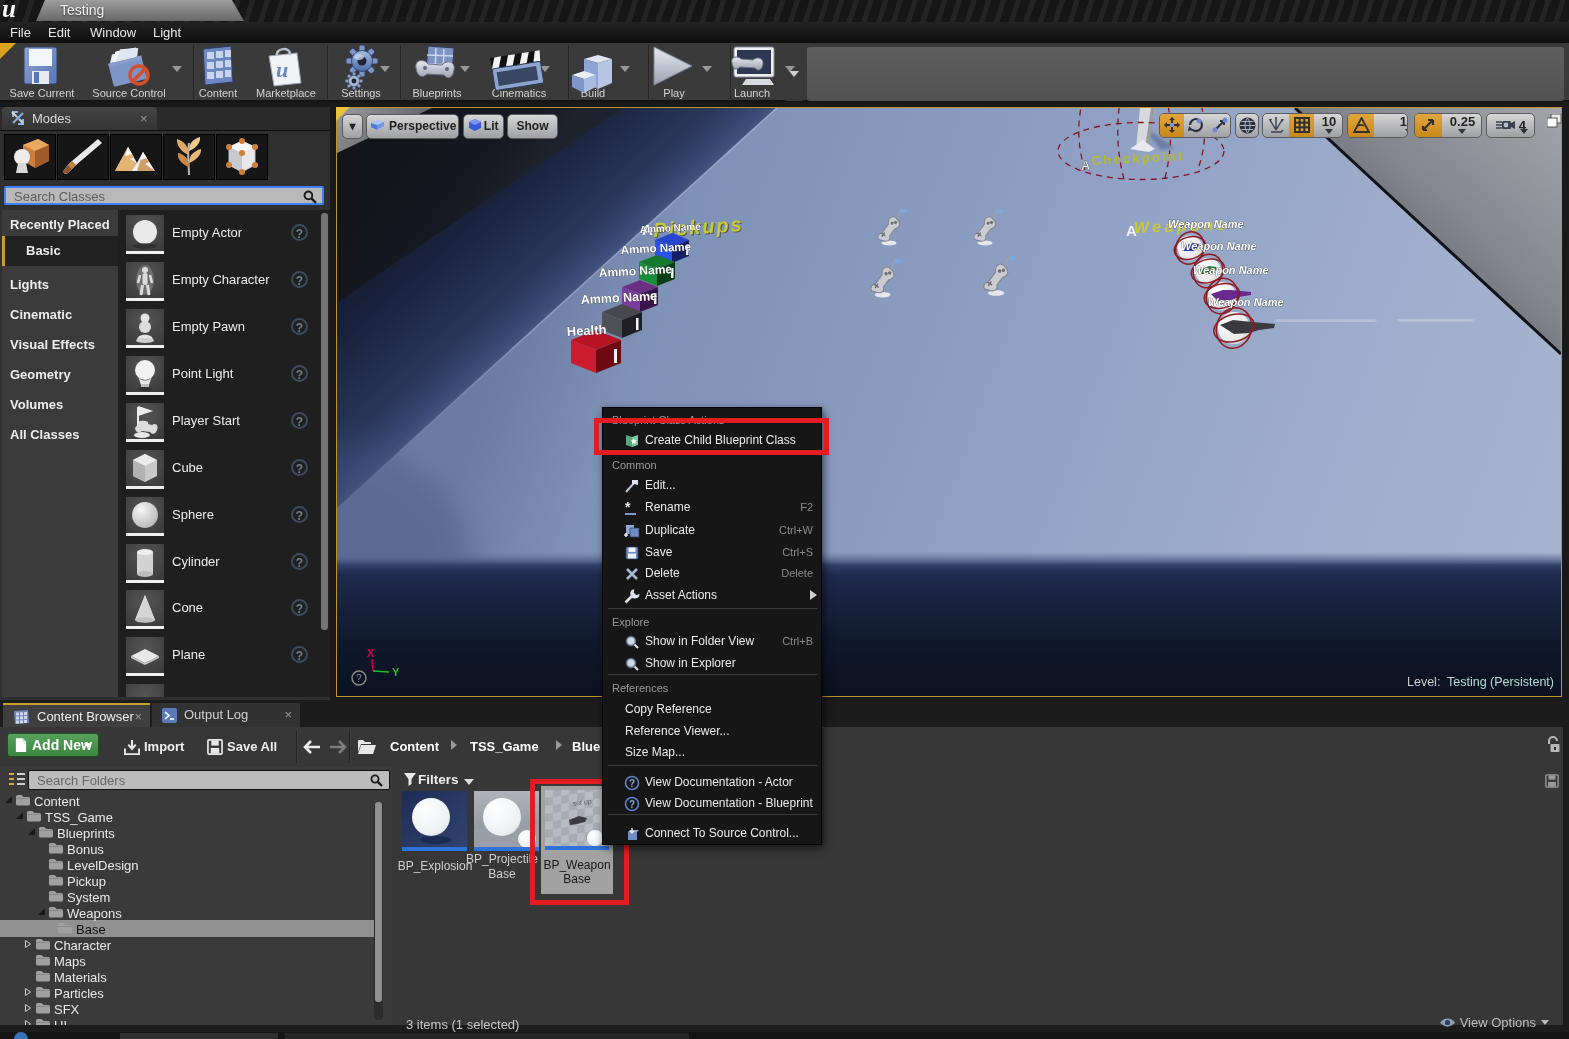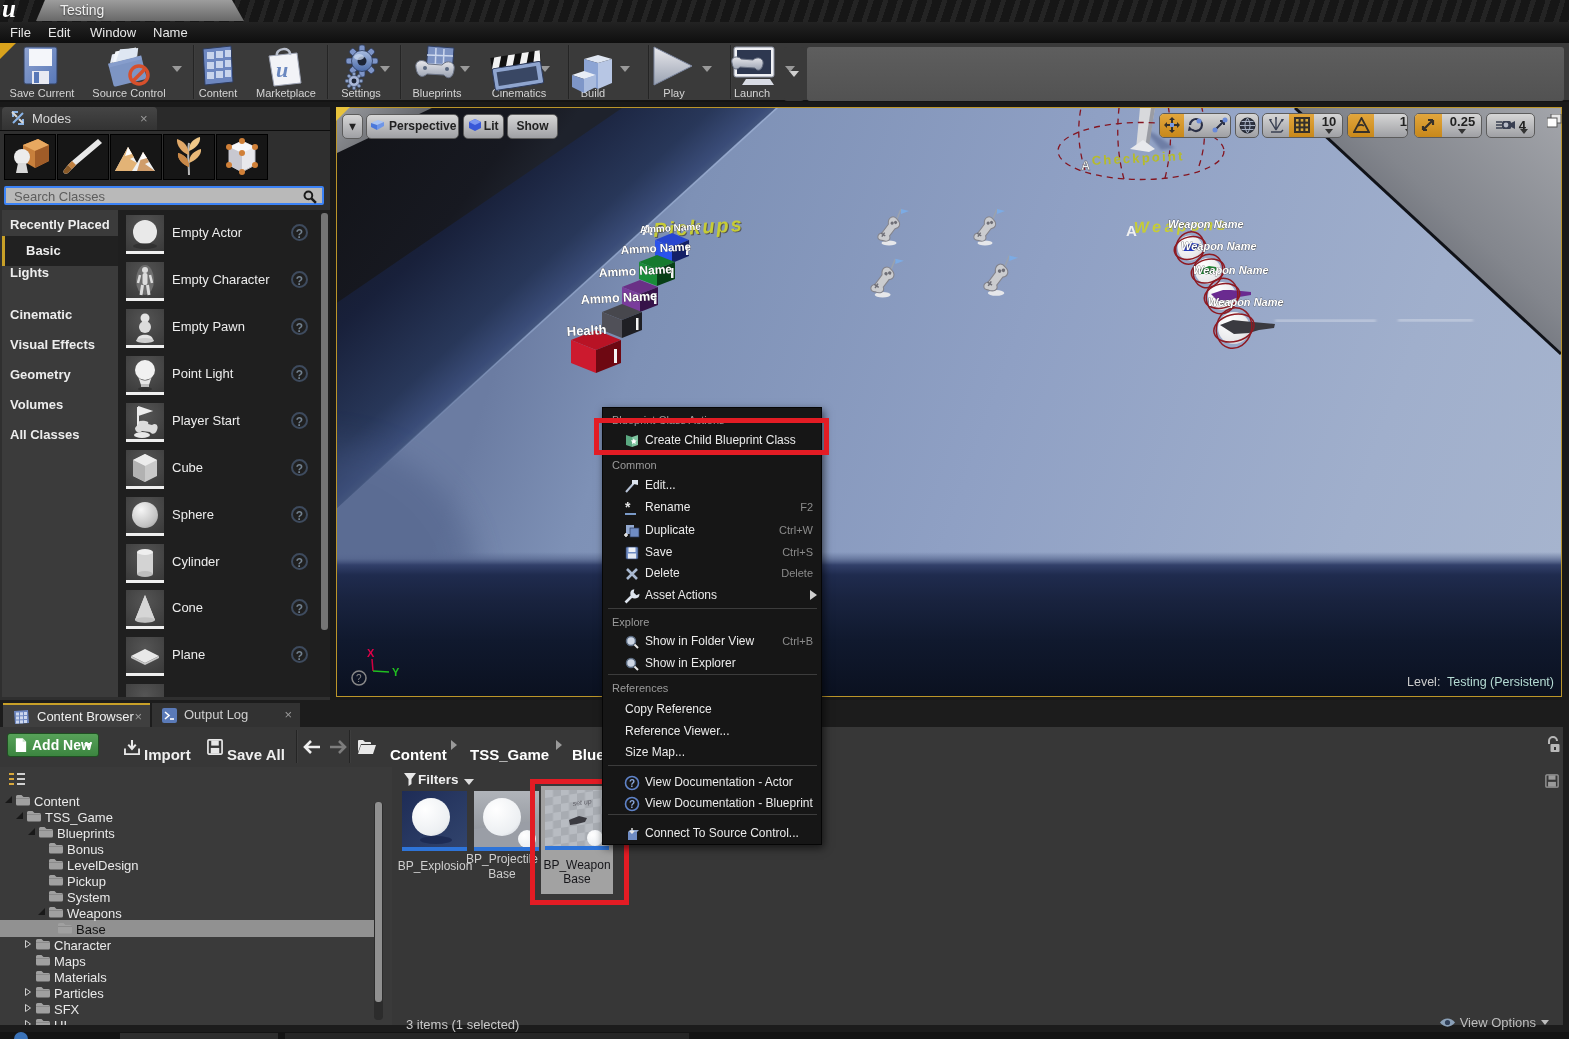--- a/index.html
+++ b/index.html
@@ -49,42 +49,42 @@
 .citem .ic{position:absolute;left:21px;top:3px;width:16px;height:16px;}
 .csep{position:absolute;left:5px;width:209px;height:1px;background:#3c3c3c;}
 
 .redbox{position:absolute;border:5px solid #e31c24;}
 
 #cb{left:0;top:700px;width:1569px;height:332px;background:#1c1c1c;}
 #cbtab1{position:absolute;left:3px;top:3px;width:147px;height:24px;background:#3f3f3f;border-top:2px solid #c8a028;color:#f0f0f0;font-size:13px;}
 #cbtab2{position:absolute;left:152px;top:3px;width:148px;height:24px;background:#323232;color:#cfcfcf;font-size:13px;}
 #cb-main{position:absolute;left:0;top:27px;width:1563px;height:298px;background:#373737;}
 #addnew{position:absolute;left:7px;top:6px;width:92px;height:24px;background:linear-gradient(#57a259,#3c8540);border:1px solid #1f4f22;border-radius:3px;color:#fff;font-size:14px;font-weight:bold;}
-.cbtbtn{position:absolute;top:12px;height:31px;color:#efefef;font-size:15px;font-weight:bold;line-height:31px;text-align:right;}
+.cbtbtn{position:absolute;top:4px;height:31px;color:#efefef;font-size:13px;font-weight:bold;line-height:31px;text-align:right;}
 #tree{position:absolute;left:0px;top:40px;width:392px;height:258px;background:#3a3a3a;}
 #searchfolders{position:absolute;left:28px;top:3px;width:362px;height:20px;background:#bcbcbc;border:1px solid #111;border-radius:2px;color:#666;font-size:13px;line-height:19px;padding-left:8px;}
 #rightpane{position:absolute;left:397px;top:40px;width:1166px;height:258px;background:#373737;}
 #searchbase{position:absolute;left:73px;top:3px;width:1070px;height:20px;background:#bcbcbc;border:1px solid #111;border-radius:2px;color:#7a7a7a;font-size:13px;line-height:19px;padding-left:8px;}
 .tile-lbl{position:absolute;color:#cfcfcf;font-size:12px;text-align:center;}
 #status{position:absolute;left:9px;top:250px;color:#c9c9c9;font-size:13px;}
 #viewopts{position:absolute;right:14px;top:248px;color:#bdbdbd;font-size:13px;}
 #bottomstrip{left:0;top:1032px;width:1569px;height:7px;background:#141414;}
 </style></head>
 <body>
 <div id="root">
   <div class="abs" id="stripes"></div>
   <div class="abs" id="ulogo">u</div>
   <div class="abs" id="tab-testing">
       <span>Testing</span>
     </div>
   <div class="abs" id="menubar">
     <span style="left:10px">File</span>
       <span style="left:48px">Edit</span>
       <span style="left:90px">Window</span>
-      <span style="left:153px">Name</span>
+      <span style="left:153px">Light</span>
   </div>
   <div class="abs" id="toolbar"></div>
   <div class="abs" id="toolbar-wedge"></div>
   <div class="abs" style="left:784px;top:47px;width:20px;height:54px;background:#3a3a3a;border-radius:3px">
       <div style="position:absolute;left:5px;top:24px;width:0;height:0;border-left:5px solid transparent;border-right:5px solid transparent;border-top:6px solid #cfcfcf"></div>
     </div>
   <div class="abs" style="left:807px;top:47px;width:757px;height:54px;background:linear-gradient(#5e5e5e,#525252);border-radius:3px"></div>
   <div class="abs" id="tbicons">
     <div class="tsep" style="left:193px"></div>
     <div class="tsep" style="left:327px"></div>
@@ -304,21 +304,21 @@
               <circle cx="25" cy="37" r="3"></circle>
             </g>
           </svg></div>
       <div id="searchclasses">Search Classes<svg width="14" height="14" viewBox="0 0 13 13" style="position:absolute;right:5px;top:2px">
             <circle cx="5" cy="5" r="3.6" fill="none" stroke="#1a1a1a" stroke-width="1.8"></circle>
             <line x1="7.8" y1="7.8" x2="12" y2="12" stroke="#1a1a1a" stroke-width="2.4"></line>
           </svg></div>
       <div id="cat-col">
         <div class="cat" style="top:0">Recently Placed</div>
         <div class="cat" id="cat-basic" style="top:26px;padding-left:21px">Basic</div>
-        <div class="cat" style="top:48px">Lights</div>
+        <div class="cat" style="top:60px">Lights</div>
         <div class="cat" style="top:90px">Cinematic</div>
         <div class="cat" style="top:120px">Visual Effects</div>
         <div class="cat" style="top:150px">Geometry</div>
         <div class="cat" style="top:180px">Volumes</div>
         <div class="cat" style="top:210px">All Classes</div>
       </div>
       <div id="items-col">
         <div class="item" style="top:1px">
             <div class="thumb"><svg width="38" height="39">
                 <circle cx="19" cy="17" r="12" fill="#e9e9e9"></circle>
@@ -789,20 +789,24 @@
       <span class="cbtbtn" style="left:390px;color:#fff">Content</span>
       <span style="position:absolute;left:451px;top:13px;width:0;height:0;border-top:5px solid transparent;border-bottom:5px solid transparent;border-left:6px solid #9a9a9a"></span>
       <span class="cbtbtn" style="left:470px;color:#fff">TSS_Game</span>
       <span style="position:absolute;left:556px;top:13px;width:0;height:0;border-top:5px solid transparent;border-bottom:5px solid transparent;border-left:6px solid #9a9a9a"></span>
       <span class="cbtbtn" style="left:572px;color:#fff">Blue</span>
       <div id="tree">
         <svg width="20" height="18" viewBox="0 0 20 18" style="position:absolute;left:7px;top:4px">
             <path d="M2 3 h5 M2 8 h5 M2 13 h5" stroke="#d8a83c" stroke-width="2"></path>
             <path d="M10 3 h8 M10 8 h8 M10 13 h8" stroke="#cfcfcf" stroke-width="2"></path>
           </svg>
+        <div id="searchfolders">Search Folders<svg width="13" height="13" viewBox="0 0 13 13" style="position:absolute;right:6px;top:3px">
+              <circle cx="5" cy="5" r="3.6" fill="none" stroke="#1a1a1a" stroke-width="1.8"></circle>
+              <line x1="7.8" y1="7.8" x2="12" y2="12" stroke="#1a1a1a" stroke-width="2.4"></line>
+            </svg></div>
         <svg id="treerows" width="392" height="258" style="position:absolute;left:0;top:0" font-family="Liberation Sans,sans-serif" font-size="13">
           <defs>
             <g id="fld">
                 <path d="M0 2.5 Q0 1 1.5 1 L5.5 1 L7.5 3 L12.5 3 Q14 3 14 4.5 L14 10 Q14 11.5 12.5 11.5 L1.5 11.5 Q0 11.5 0 10 Z" fill="#a0a0a0"></path>
                 <path d="M0 4.5 L14 4.5" stroke="#8a8a8a" stroke-width="1"></path>
               </g>
             <g id="aro">
                 <polygon points="1,7 8,7 8,0" fill="#181818"></polygon>
               </g>
             <g id="arc">

